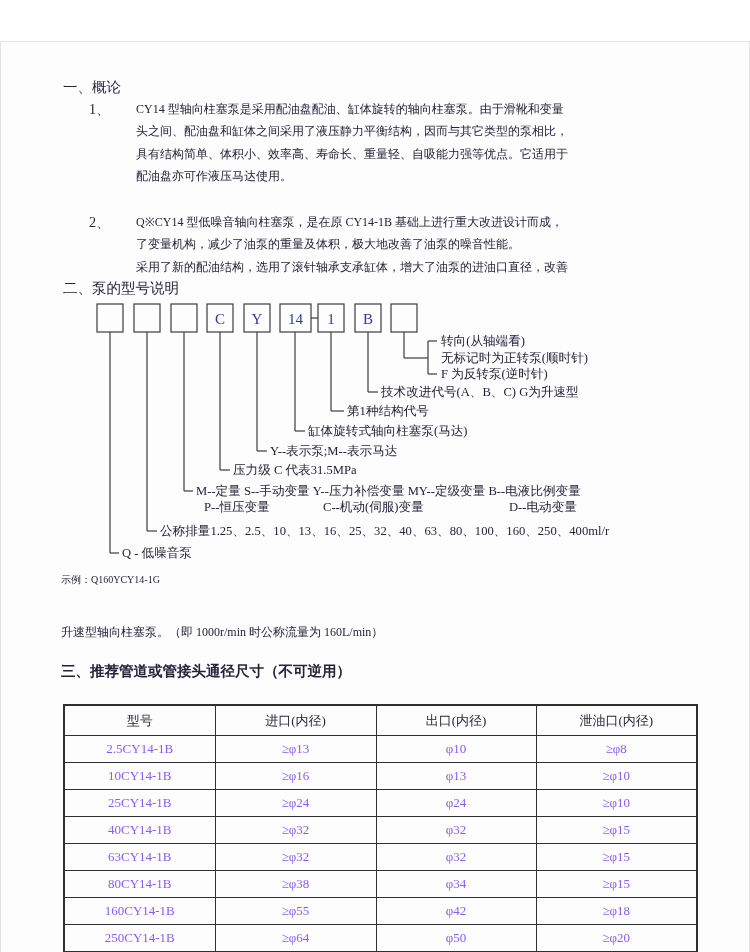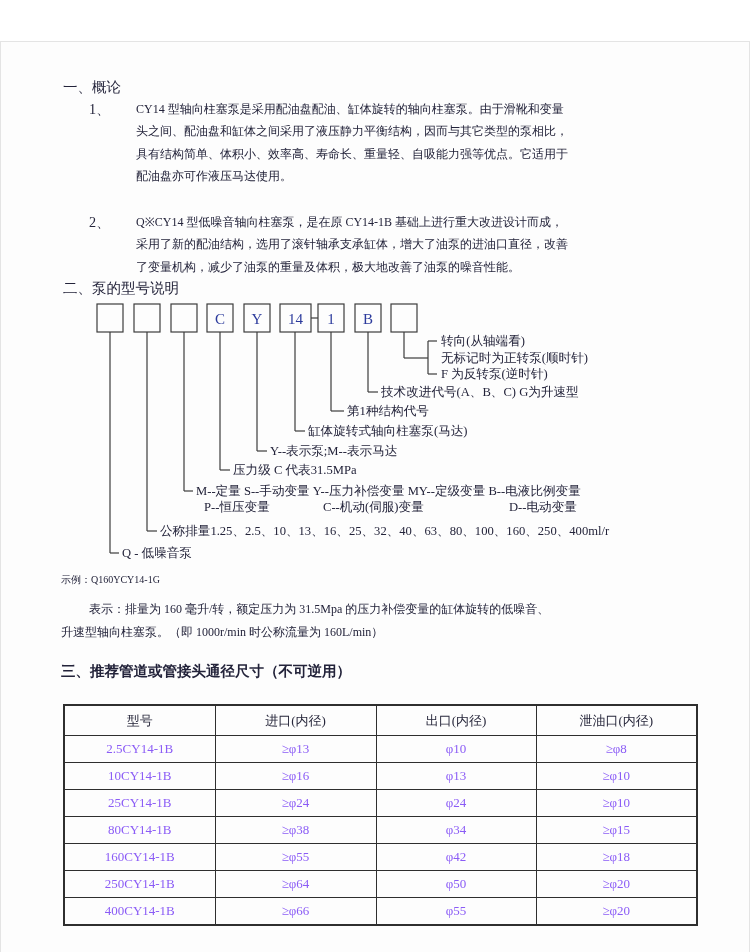--- a/index.html
+++ b/index.html
@@ -44,22 +44,22 @@
       <div class="body-line">头之间、配油盘和缸体之间采用了液压静力平衡结构，因而与其它类型的泵相比，</div>
       <div class="body-line">具有结构简单、体积小、效率高、寿命长、重量轻、自吸能力强等优点。它适用于</div>
       <div class="body-line">配油盘亦可作液压马达使用。</div>
     </div>
   </div>
 
   <div class="abs list-item" style="left:88px;top:169px;">
     <span class="list-num">2、</span>
     <div>
       <div class="body-line">Q※CY14 型低噪音轴向柱塞泵，是在原 CY14-1B 基础上进行重大改进设计而成，</div>
+      <div class="body-line">了变量机构，减少了油泵的重量及体积，极大地改善了油泵的噪音性能。</div>
       <div class="body-line">采用了新的配油结构，选用了滚针轴承支承缸体，增大了油泵的进油口直径，改善</div>
-      <div class="body-line">了变量机构，减少了油泵的重量及体积，极大地改善了油泵的噪音性能。</div>
     </div>
   </div>
 
   <div class="abs h-title" style="left:62px;top:237px;">二、泵的型号说明</div>
 
   <svg class="abs" style="left:0;top:255px;" width="750" height="276" viewBox="0 0 750 276">
 
     <rect x="96" y="7" width="26" height="28"></rect>
     <rect x="133" y="7" width="26" height="28"></rect>
     <rect x="170" y="7" width="26" height="28"></rect>
@@ -120,21 +120,20 @@
     <text x="232" y="177">压力级 C 代表31.5MPa</text>
     <text x="195" y="198">M--定量 S--手动变量 Y--压力补偿变量 MY--定级变量 B--电液比例变量</text>
     <text x="203" y="214">P--恒压变量</text>
     <text x="322" y="214">C--机动(伺服)变量</text>
     <text x="508" y="214">D--电动变量</text>
     <text x="159" y="238">公称排量1.25、2.5、10、13、16、25、32、40、63、80、100、160、250、400ml/r</text>
     <text x="121" y="260">Q - 低噪音泵</text>
   </svg>
 
   <div class="abs ex-title" style="left:60px;top:531px;">示例：Q160YCY14-1G</div>
-  <div class="abs body-line" style="left:88px;top:556px;">表示：排量为 160 毫升/转，额定压力为 31.5Mpa 的压力补偿变量的缸体旋转的低噪音、</div>
   <div class="abs body-line" style="left:60px;top:579px;">升速型轴向柱塞泵。（即 1000r/min 时公称流量为 160L/min）</div>
 
   <div class="abs h-title" style="left:60px;top:620px;font-weight:bold;">三、推荐管道或管接头通径尺寸（不可逆用）</div>
 
   <table class="pipe abs" style="left:62px;top:662px;">
     <colgroup>
         <col style="width:151px">
         <col style="width:161px">
         <col style="width:160px">
         <col style="width:161px">
@@ -158,20 +157,32 @@
       <td>φ13</td>
       <td>≥φ10</td>
     </tr>
     <tr>
       <td>25CY14-1B</td>
       <td>≥φ24</td>
       <td>φ24</td>
       <td>≥φ10</td>
     </tr>
     <tr>
+      <td>40CY14-1B</td>
+      <td>≥φ32</td>
+      <td>φ32</td>
+      <td>≥φ15</td>
+    </tr>
+    <tr>
+      <td>63CY14-1B</td>
+      <td>≥φ32</td>
+      <td>φ32</td>
+      <td>≥φ15</td>
+    </tr>
+    <tr>
       <td>80CY14-1B</td>
       <td>≥φ38</td>
       <td>φ34</td>
       <td>≥φ15</td>
     </tr>
     <tr>
       <td>160CY14-1B</td>
       <td>≥φ55</td>
       <td>φ42</td>
       <td>≥φ18</td>

